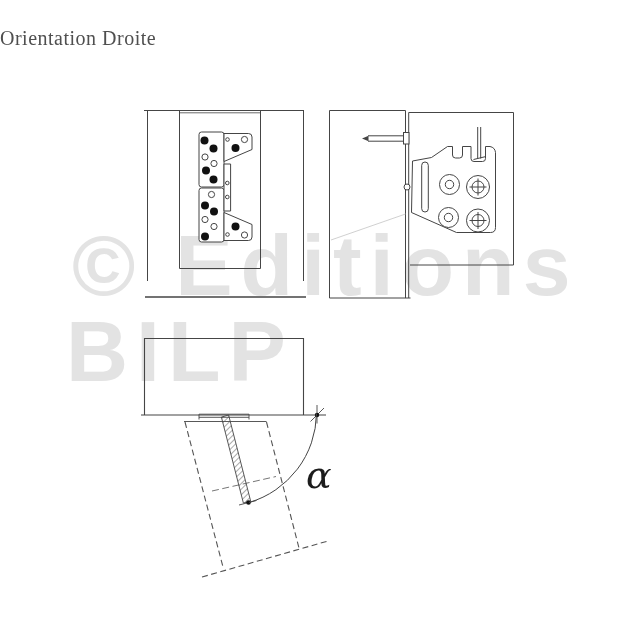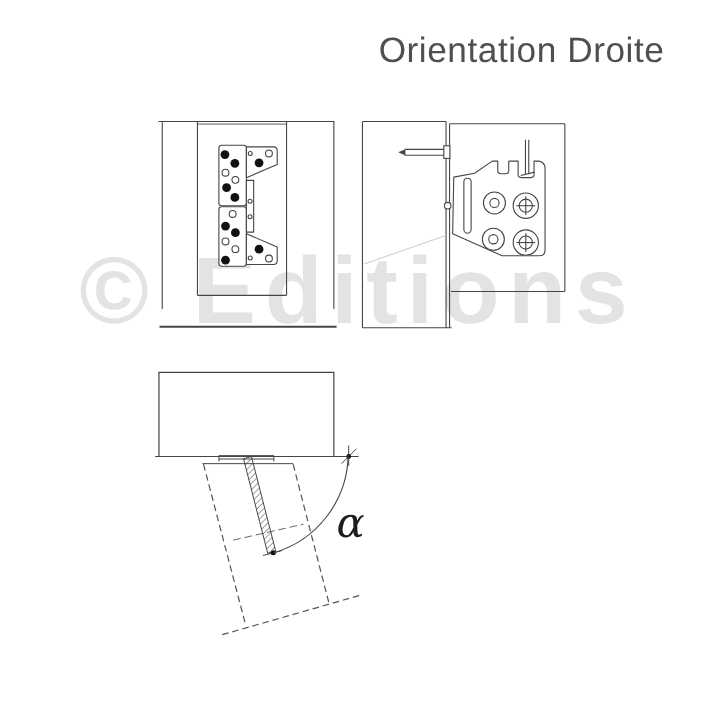--- a/index.html
+++ b/index.html
@@ -2,22 +2,22 @@
 <html><head>
 <meta charset="utf-8">
 <style>
   html,body{margin:0;padding:0;}
   body{
     width:640px;height:640px;position:relative;overflow:hidden;
     background:#ffffff;font-family:"Liberation Sans",sans-serif;
   }
   .page-title{
     position:absolute;left:0;top:27px;width:604px;
-    text-align:right;font-size:32px;letter-spacing:.5px;
-    color:#4f4f4f;font-family:Liberation Sans, sans-serif;
+    text-align:left;font-size:20px;letter-spacing:.5px;
+    color:#4f4f4f;font-family:Liberation Serif, serif;
     z-index:3;
   }
   .watermark{
     position:absolute;left:0;top:0;width:640px;height:640px;
     z-index:1;pointer-events:none;color:#e3e3e3;
     font-family:"Liberation Sans",sans-serif;font-weight:bold;
   }
   .wm-line{position:absolute;white-space:nowrap;font-size:86px;letter-spacing:8px;line-height:86px;}
   .wm-line1{left:72px;top:222px;}
   .wm-line2{left:66px;top:308px;}
@@ -27,20 +27,21 @@
     font-style:italic;font-size:38px;fill:#1c1c1c;
   }
 </style>
 </head>
 <body>
 
 <div class="page-title">Orientation Droite</div>
 
 <div class="watermark">
   <div class="wm-line wm-line1">© Editions</div>
+  <div class="wm-line wm-line2">BILP</div>
 </div>
 
 <svg class="drawings" width="640" height="640" viewBox="0 0 640 640">
   <defs>
     <pattern id="hatch" width="4" height="4" patternUnits="userSpaceOnUse" patternTransform="rotate(45)">
       <line x1="0" y1="0" x2="0" y2="4" stroke="#555555" stroke-width="1"></line>
     </pattern>
   </defs>
 
   <g stroke="#454545" stroke-width="1" fill="none">

